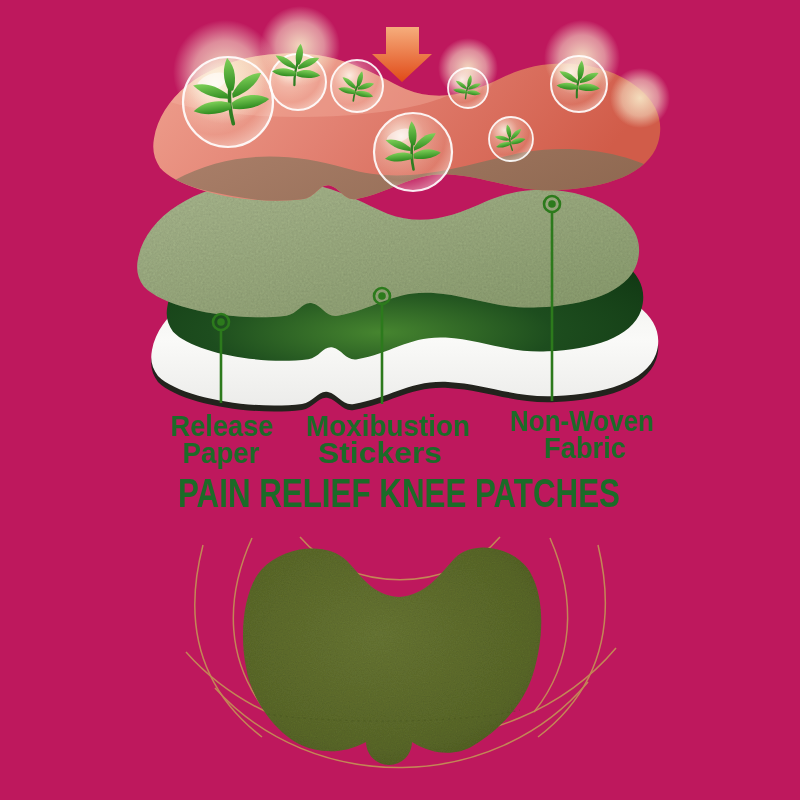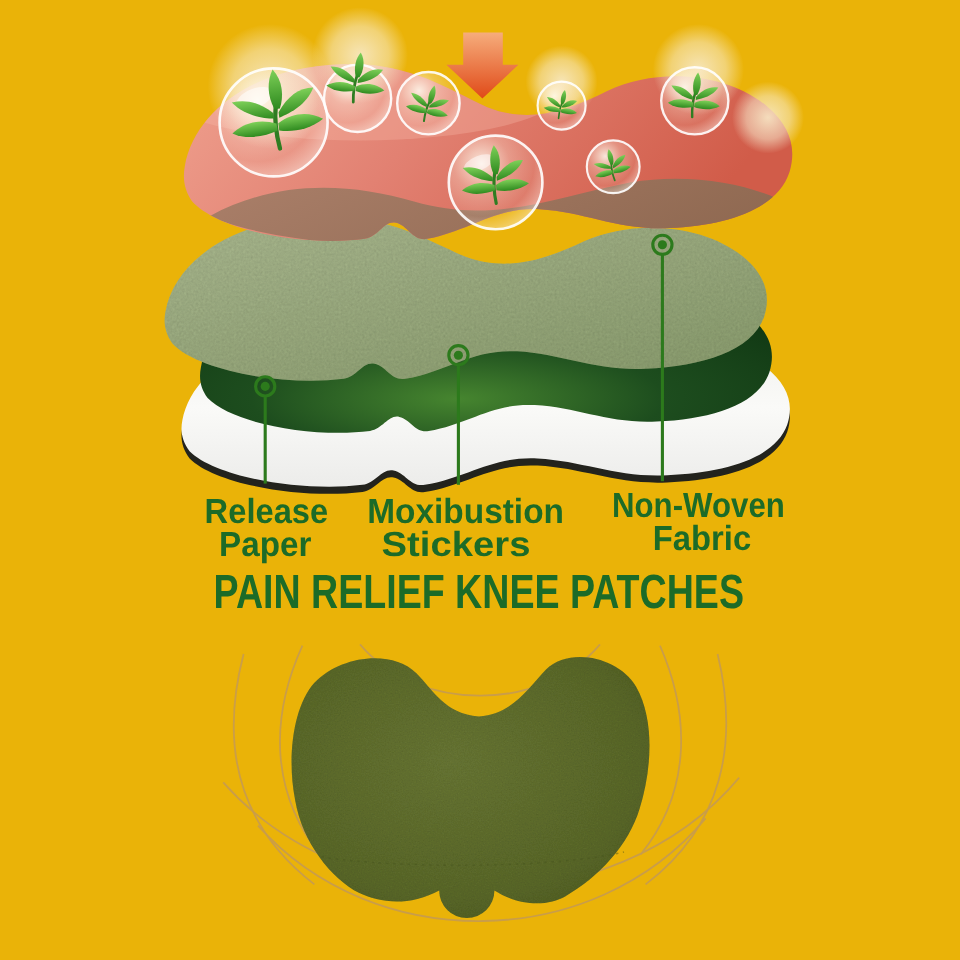--- a/index.html
+++ b/index.html
@@ -1,16 +1,16 @@
 <!DOCTYPE html>
 <html><head>
 <meta charset="utf-8">
 <style>
   html,body{margin:0;padding:0;background:#ffffff;}
-  .stage{position:relative;width:800px;height:800px;background:#eab308;overflow:hidden;
+  .stage{position:relative;width:800px;height:800px;background:#be185d;overflow:hidden;
          font-family:"Liberation Sans",sans-serif;}
   svg{display:block;}
   text{font-family:"Liberation Sans",sans-serif;font-weight:700;}
   .label-text{font-size:29px;}
   .title-text{font-size:40px;letter-spacing:0px;}
 </style>
 </head>
 <body>
 
 <div class="stage">

